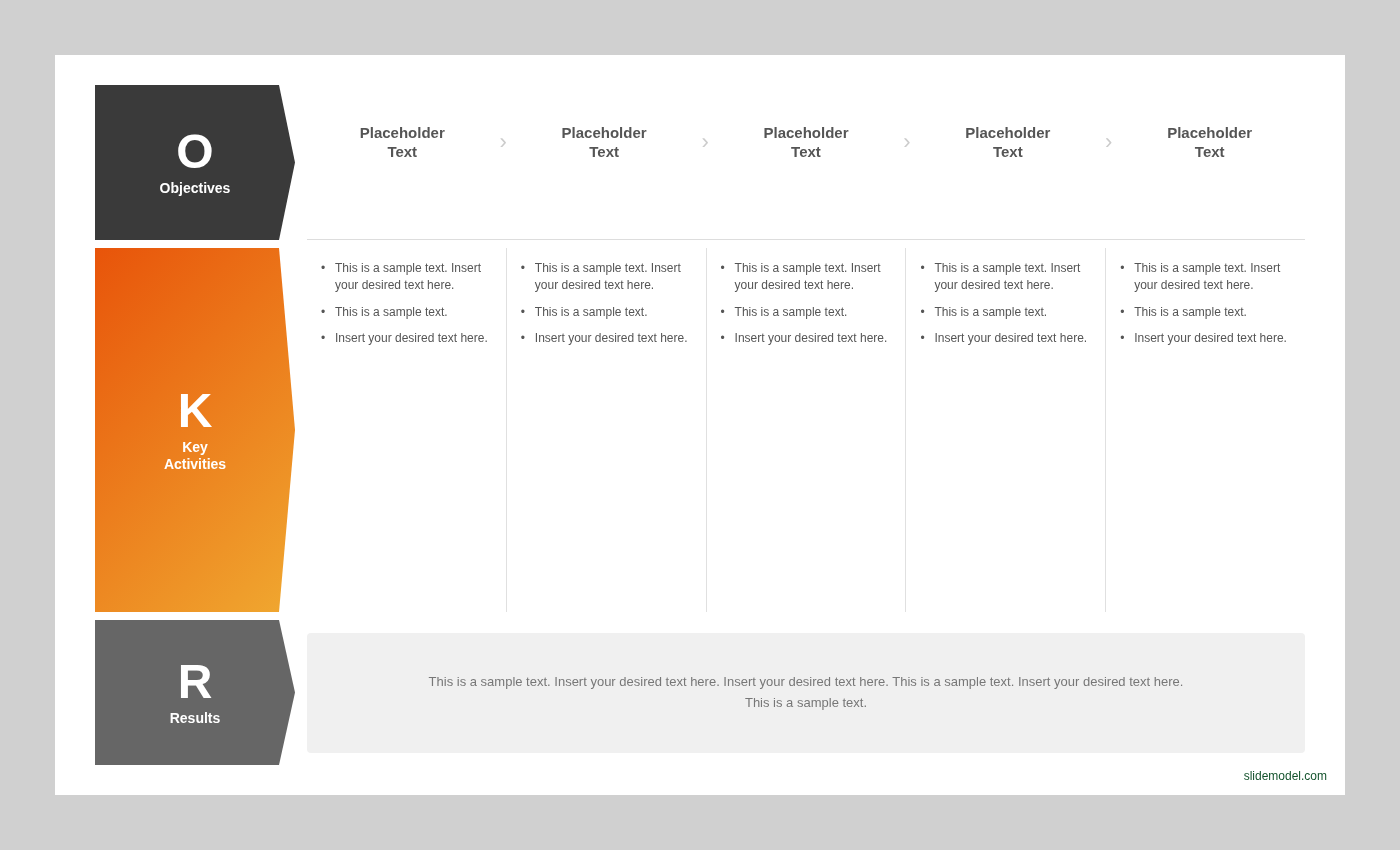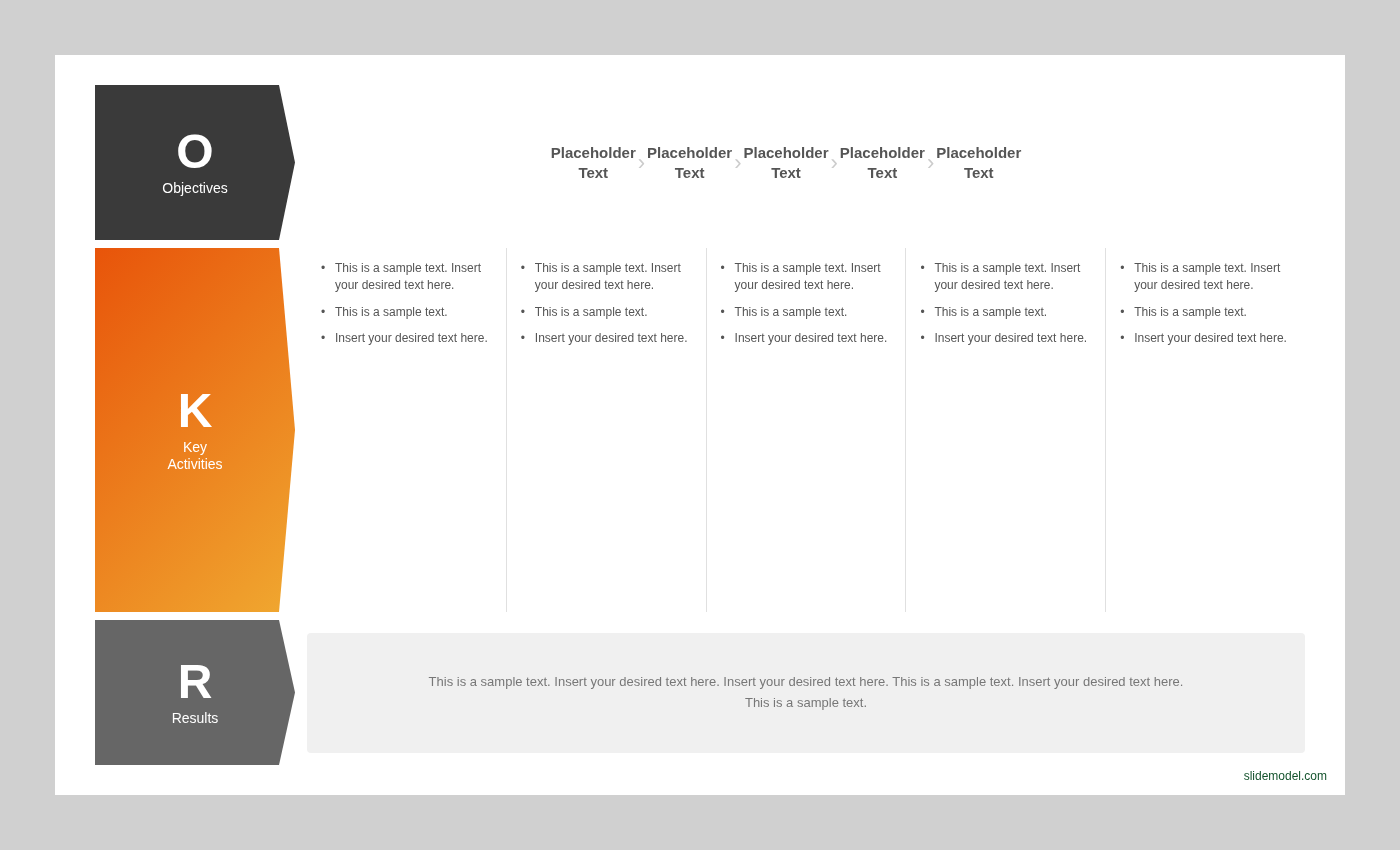--- a/index.html
+++ b/index.html
@@ -65,37 +65,37 @@
       height: 145px;
       flex-shrink: 0;
     }
     .label-letter {
       font-size: 48px;
       font-weight: bold;
       line-height: 1;
     }
     .label-text {
       font-size: 14px;
-      font-weight: 400;
+      font-weight: 700;
       margin-top: 4px;
       line-height: 1.2;
     }
     
     .right-col {
       flex: 1;
       display: flex;
       flex-direction: column;
       gap: 8px;
     }
     
     .objectives-row {
       height: 155px;
       flex-shrink: 0;
       display: flex;
-      flex-direction: row;
+      flex-direction: column;
       justify-content: center;
       gap: 40px;
     }
     .placeholder-headers {
       display: flex;
       flex-direction: row;
       align-items: center;
       height: 100%;
     }
     .placeholder-item {

